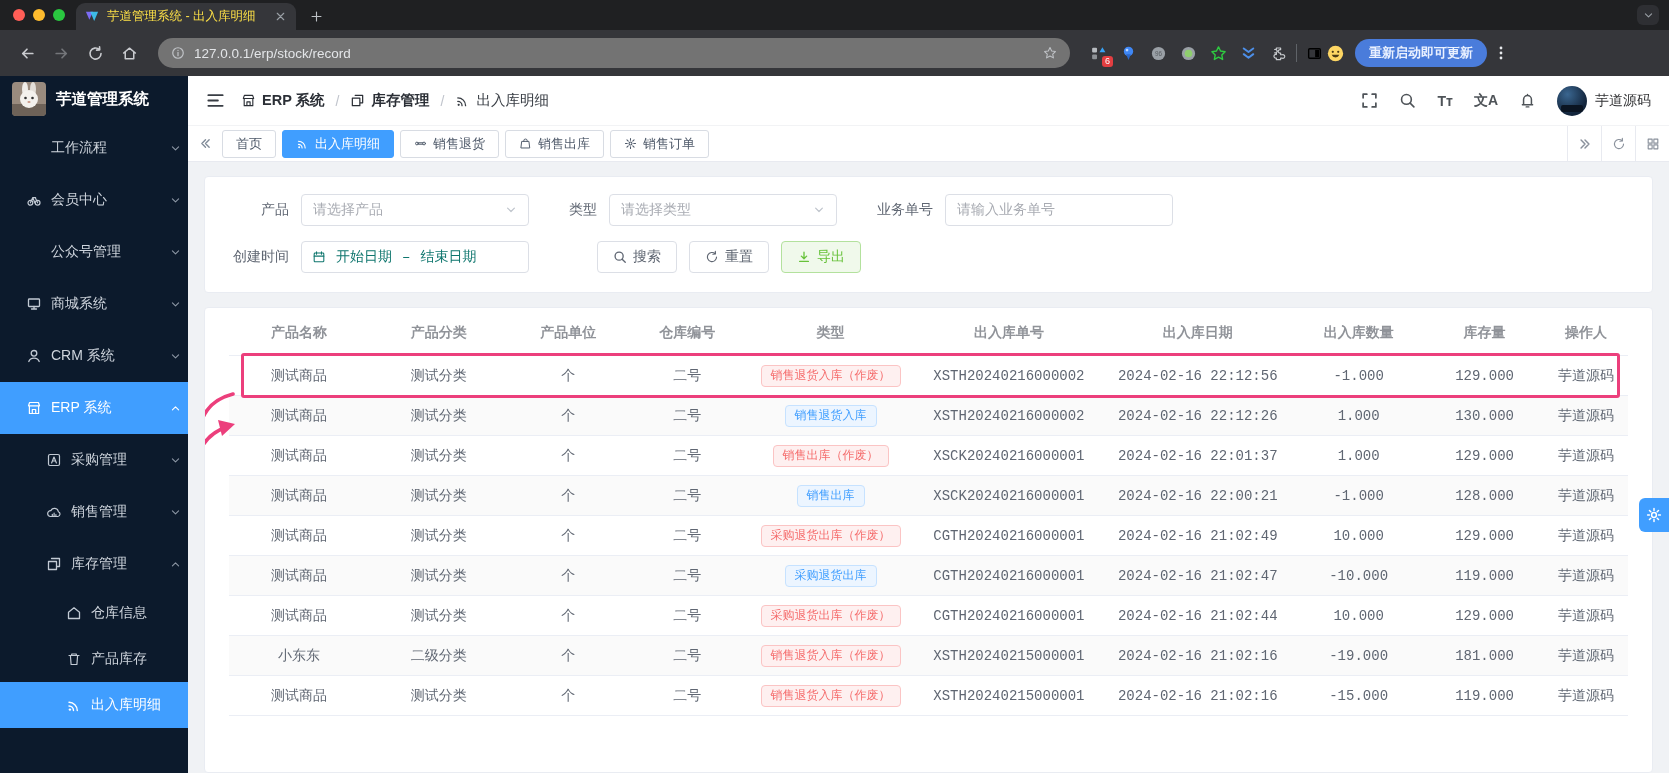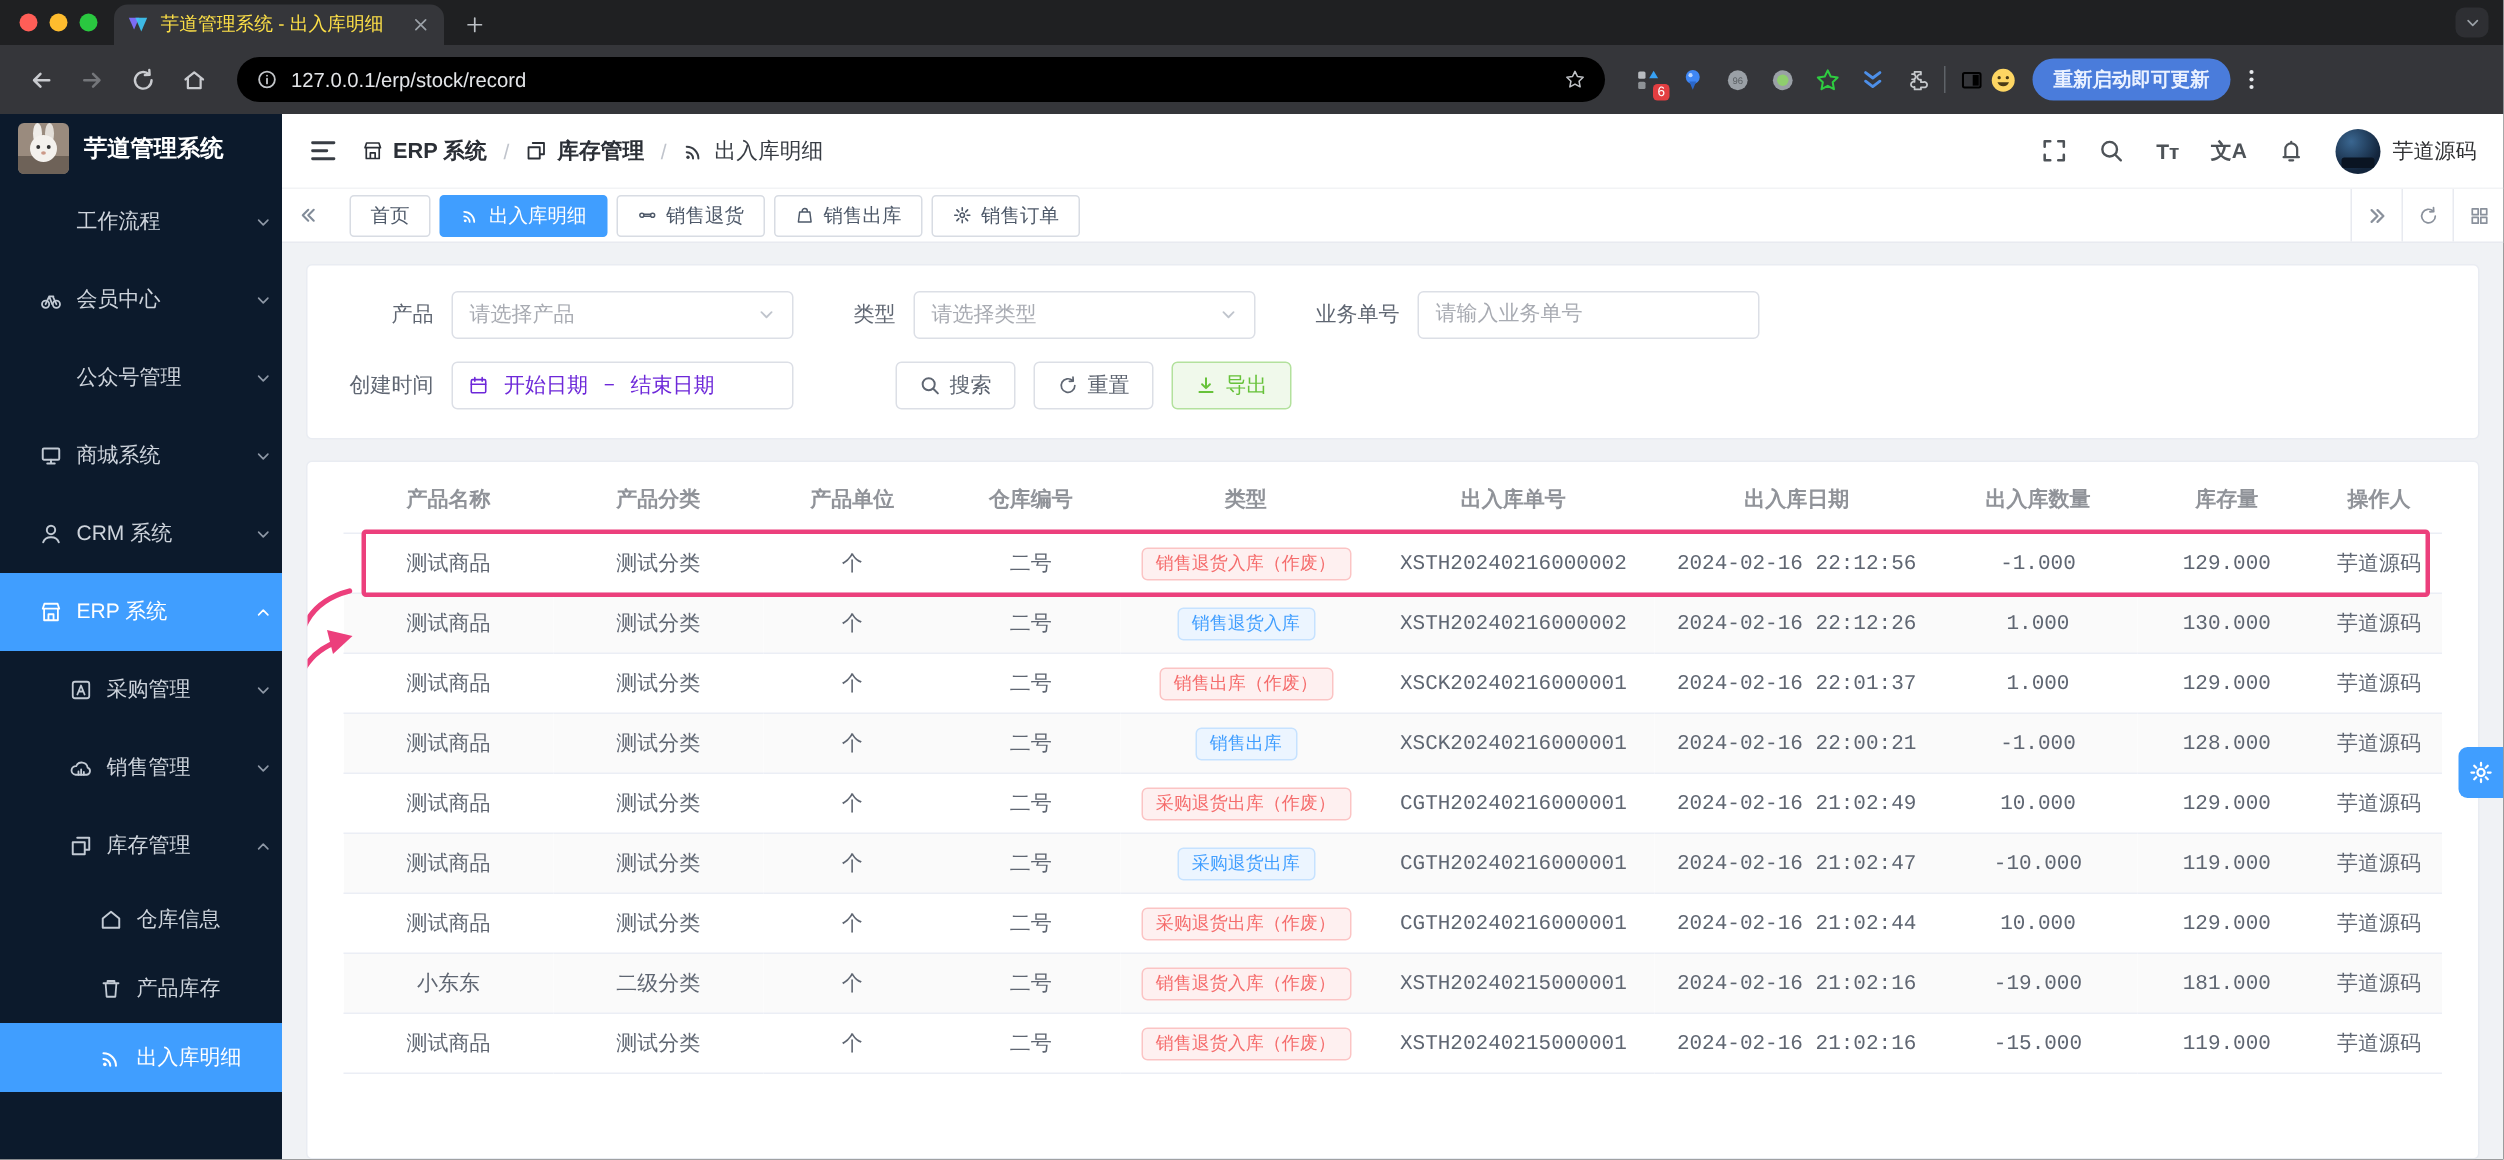--- a/index.html
+++ b/index.html
@@ -19,21 +19,21 @@
   .newtab { width:24px; height:24px; margin:0 0 2px 8px; color:#bdc1c6; display:flex; align-items:center; justify-content:center; }
   .newtab .ic{ width:13px; height:13px;}
   .tabsearch { position:absolute; right:10px; top:5px; width:22px; height:20px; border-radius:6px; background:#2e2f33;
                color:#9aa0a6; display:flex; align-items:center; justify-content:center; }
   .tabsearch .ic{ width:11px; height:11px; }
 
   .toolbar { height:46px; background:#35363a; display:flex; align-items:center; padding:0 12px; }
   .nav-ic { width:30px; height:30px; border-radius:50%; color:#c9cbcf; display:flex; align-items:center; justify-content:center; margin-right:4px; }
   .nav-ic .ic { width:17px; height:17px; }
   .nav-ic.disabled { color:#74767a; }
-  .urlpill { width:912px; height:30px; border-radius:15px; background:#000000; margin:0 10px; display:flex;
+  .urlpill { width:912px; height:30px; border-radius:15px; background:#737373; margin:0 10px; display:flex;
              align-items:center; padding:0 13px; gap:9px; color:#e3e5e8; font-size:13.5px; }
   .urlpill .ic { width:14px; height:14px; color:#c0c3c7; }
   .url-star { margin-left:auto; }
   .exts { display:flex; align-items:center; gap:9px; margin-left:8px; color:#c7cacd; }
   .ext { position:relative; width:21px; height:21px; display:flex; align-items:center; justify-content:center; }
   .ext .ic { width:17px; height:17px; }
   .ext-badge { position:absolute; right:-4px; bottom:-3px; background:#e33e41; color:#fff; font-size:9px; line-height:11px;
                padding:0 3px; border-radius:3px; }
   .tb-divider { width:1px; height:18px; background:#5f6368; margin:0 7px; }
   .emoji-face { width:20px; height:20px; }
@@ -68,21 +68,21 @@
   .txt-ic { font-size:14px; font-weight:700; letter-spacing:0; }
   .userbox { display:flex; align-items:center; gap:8px; }
   .avatar { width:30px; height:30px; border-radius:50%;
             background:radial-gradient(circle at 35% 28%, #3a6690, #13253c 68%); position:relative; overflow:hidden; }
   .avatar::after { content:""; position:absolute; left:4px; bottom:4px; width:22px; height:7px; background:#0a1422; border-radius:2px; }
   .user-name { color:#303133; font-size:14px; white-space:nowrap; }
 
   .tabbar { height:36px; background:#fff; border-bottom:1px solid #e8eaf0; display:flex; align-items:center; }
   .tb-angle { width:34px; display:flex; align-items:center; justify-content:center; color:#818b98; }
   .tb-angle .ic { width:13px; height:13px; }
-  .chips { display:flex; gap:6px; margin-left:11px; }
+  .chips { display:flex; gap:6px; margin-left:0; }
   .chip { height:28px; border:1px solid #d8dce3; border-radius:3px; display:inline-flex; align-items:center; gap:6px;
           padding:0 13px; font-size:13px; color:#4e5969; background:#fff; white-space:nowrap; }
   .chip .ic { width:13px; height:13px; }
   .chip.active { background:#409eff; border-color:#409eff; color:#fff; }
   .tb-right { margin-left:auto; display:flex; height:100%; }
   .tb-cell { width:34px; border-left:1px solid #e8eaf0; display:flex; align-items:center; justify-content:center; color:#8a919c; }
   .tb-cell .ic { width:14px; height:14px; }
 
   .content { flex:1; padding:14px 16px 0; display:flex; flex-direction:column; overflow:hidden; }
   .card { background:#fff; border:1px solid #e9ecf2; border-radius:4px;font-family:Liberation Mono, monospace; }
@@ -92,21 +92,21 @@
   .fi { display:flex; align-items:center; margin-right:40px; }
   .fi label { color:#5f6672; font-size:14px; margin-right:12px; white-space:nowrap; }
   .lbl-60 { width:60px; text-align:right; display:inline-block; }
   .sel { width:228px; height:32px; border:1px solid #dcdfe6; border-radius:4px; background:#fff; display:flex;
          align-items:center; justify-content:space-between; padding:0 11px; color:#a8abb2; font-size:14px; }
   .sel .ic { width:12px; height:12px; color:#bfc4cc; }
   input.txt { width:228px; height:32px; border:1px solid #dcdfe6; border-radius:4px; padding:0 11px; font-size:14px;
               color:#606266; outline:none; font-family:inherit; }
   input.txt::placeholder { color:#a8abb2; }
   .daterange { width:228px; height:32px; border:1px solid #dcdfe6; border-radius:4px; display:flex; align-items:center;
-               padding:0 10px; gap:10px; color:#6d28d9; font-size:14px; }
+               padding:0 10px; gap:10px; color:#0f766e; font-size:14px; }
   .daterange .ic { width:14px; height:14px; }
   .btns { display:flex; gap:12px; margin-left:28px; }
   .btn { height:32px; padding:0 15px; border:1px solid #dcdfe6; border-radius:4px; background:#fff; color:#5f6672;
          font-size:14px; display:inline-flex; align-items:center; gap:6px; cursor:pointer; font-family:inherit; }
   .btn .ic { width:14px; height:14px; }
   .btn-export { color:#67c23a; background:#f0f9eb; border-color:#b3e19d; }
 
   .table-card { margin-top:14px; flex:1; padding:0 24px; overflow:hidden; }
   .table-wrap { position:relative; }
   table { width:100%; border-collapse:collapse; table-layout:fixed; }

